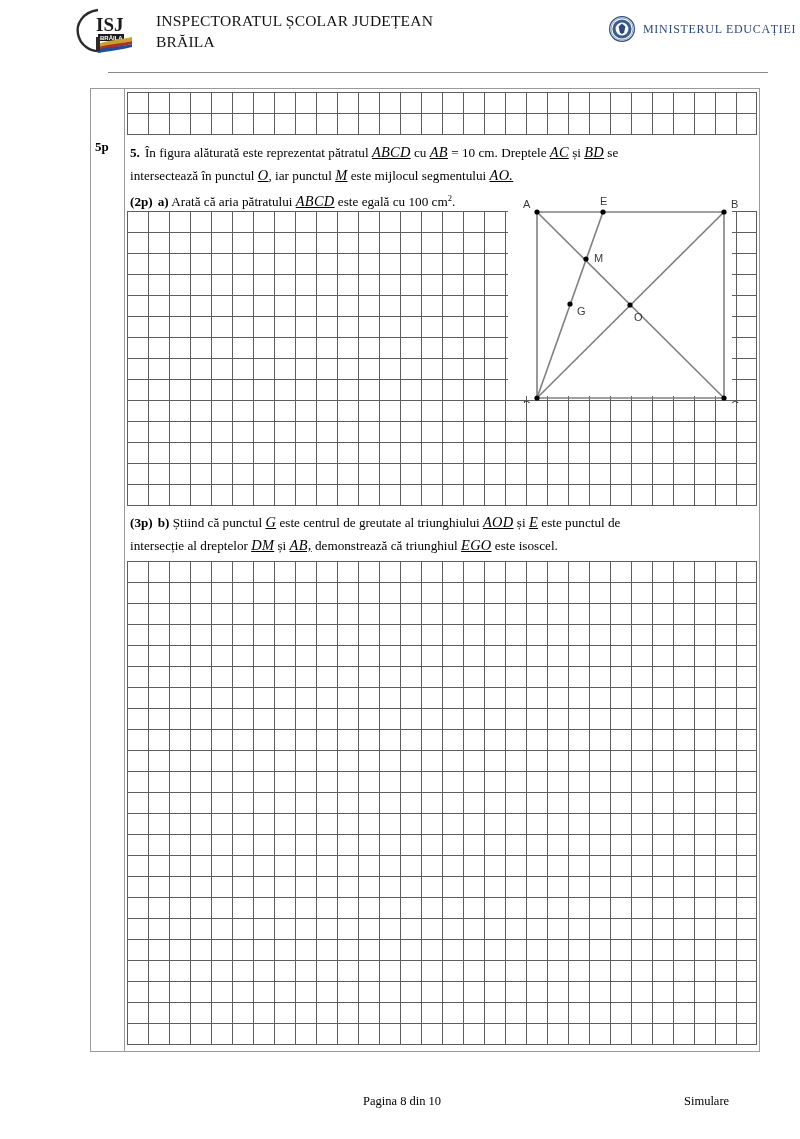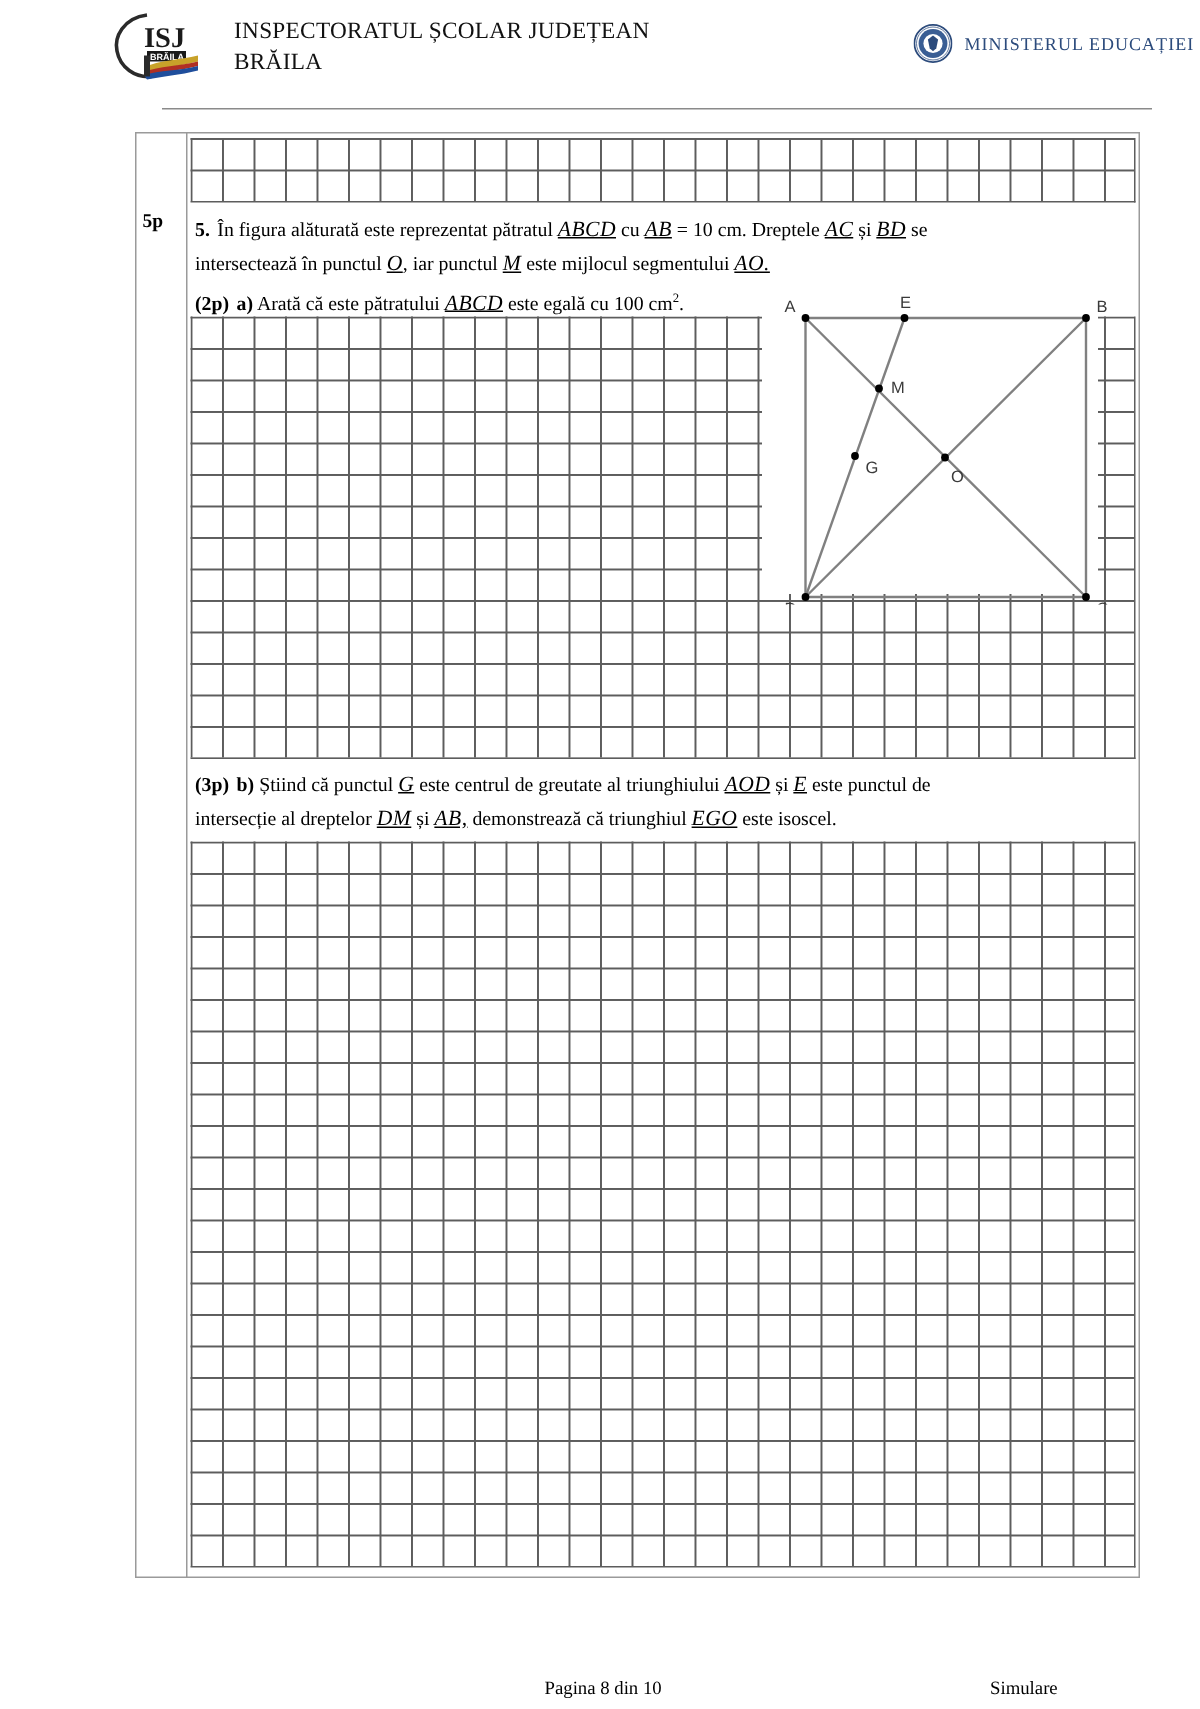--- a/index.html
+++ b/index.html
@@ -141,24 +141,23 @@
     width: 240px; height: 225px;
   }
   #figure svg { display: block; }
 
   
   .footer-txt {
     position: absolute;
     font-family: "Liberation Serif", serif;
     font-size: 12.5px;
     color: #000;
-    margin-top: 24px;
   }
   #footer-page { left: 363px; top: 1094px; }
-  #footer-right { left: 660px; top: 1094px; }
+  #footer-right { left: 684px; top: 1094px; }
 </style>
 </head>
 <body>
 
 <div id="header">
 
   <div id="isj-logo">
     <svg width="66" height="48" viewBox="0 0 66 48">
       <path d="M24 3 C8 5, 2 18, 4 27 C6 38, 16 45, 27 44" fill="none" stroke="#2b2b2b" stroke-width="2.4"></path>
       <text x="22" y="24" font-family="Liberation Serif, serif" font-size="19" font-weight="bold" fill="#1a1a1a">ISJ</text>
@@ -201,21 +200,21 @@
 
 <div class="qtext" id="q5-line1">
   <b class="lbl">5.</b><span class="sp"></span><span>În figura alăturată este reprezentat pătratul </span><i class="m">ABCD</i><span> cu </span><i class="m">AB</i><span class="num"> = 10</span><span> cm. Dreptele </span><i class="m">AC</i><span> și </span><i class="m">BD</i><span> se</span>
 </div>
 
 <div class="qtext" id="q5-line2">
   <span>intersectează în punctul </span><i class="m">O</i><span>, iar punctul </span><i class="m">M</i><span> este mijlocul segmentului </span><i class="m">AO.</i>
 </div>
 
 <div class="qtext" id="q5-line3">
-  <b class="lbl">(2p)</b><span class="sp"></span><b class="lbl">a)</b><span> Arată că este pătratului </span><i class="m">ABCD</i><span> este egală cu 100</span><span> cm</span><sup class="sq">2</sup><span>.</span>
+  <b class="lbl">(2p)</b><span class="sp"></span><b class="lbl">a)</b><span> Arată că aria pătratului </span><i class="m">ABCD</i><span> este egală cu 100</span><span> cm</span><sup class="sq">2</sup><span>.</span>
 </div>
 
 <div class="qtext" id="qb-line1">
   <b class="lbl">(3p)</b><span class="sp"></span><b class="lbl">b)</b><span> Știind că punctul </span><i class="m">G</i><span> este centrul de greutate al triunghiului </span><i class="m">AOD</i><span> și </span><i class="m">E</i><span> este punctul de</span>
 </div>
 
 <div class="qtext" id="qb-line2">
   <span>intersecție al dreptelor </span><i class="m">DM</i><span> și </span><i class="m">AB,</i><span> demonstrează că triunghiul </span><i class="m">EGO</i><span> este isoscel.</span>
 </div>
 

